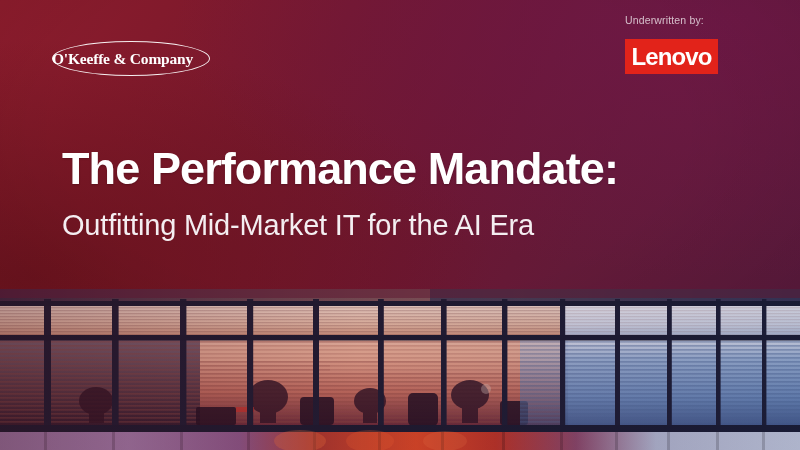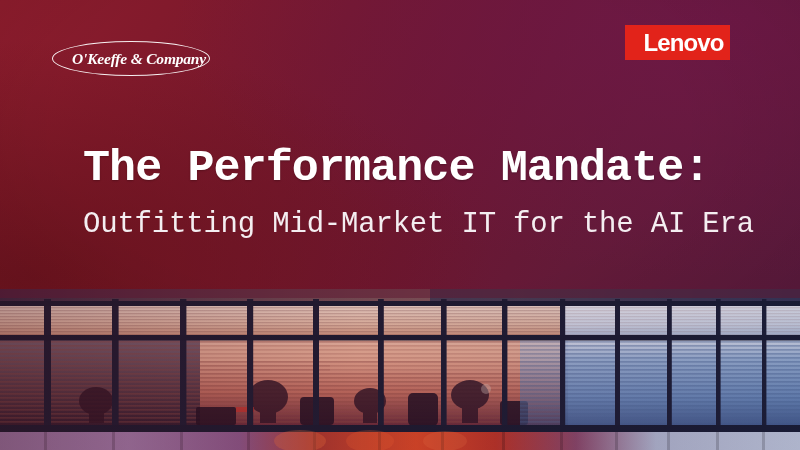--- a/index.html
+++ b/index.html
@@ -45,26 +45,25 @@
     width: 158px; height: 35px;
   }
   #logo .ellipse {
     position: absolute;
     inset: 0;
     border: 1.3px solid rgba(255,255,255,0.93);
     border-radius: 50%;
   }
   #logo .wordmark {
     position: absolute;
-    left: 16px; right: 0; top: 50%;
+    left: 0; right: 0; top: 50%;
     transform: translateY(-52%);
-    text-align: center;
+    text-align: left;
     color: #fff;
     font-family: "Liberation Serif", "DejaVu Serif", serif;
-    font-style: italic;
     font-weight: 700;
     font-size: 15.5px;
     letter-spacing: -0.2px;
     white-space: nowrap;
   }
 
   
   #underwriter {
     position: absolute;
     left: 625px; top: 13px;
@@ -78,38 +77,36 @@
     white-space: nowrap;
   }
   #lenovo-box {
     margin-top: 12px;
     width: 93px;
     height: 35px;
     background: #e2231a;
     display: flex;
     align-items: center;
     justify-content: center;
-    padding-left: 12px;
   }
   #lenovo-text {
     color: #ffffff;
     font-size: 24px;
     font-weight: 700;
     letter-spacing: -0.9px;
     line-height: 1;
     transform: translateY(-0.5px);
   }
 
   
   #headline {
     position: absolute;
-    left: 83px;
+    left: 62px;
     top: 143px;
     width: 700px;
-    font-family: Liberation Mono, monospace;
   }
   #title {
     color: #ffffff;
     font-size: 45px;
     font-weight: 700;
     letter-spacing: -0.9px;
     line-height: 52px;
     white-space: nowrap;
     text-shadow: 0 1px 2px rgba(0,0,0,0.22);
   }
@@ -142,20 +139,21 @@
   <div id="hero">
     <div id="hero-vignette"></div>
   </div>
 
   <div id="logo">
     <div class="ellipse"></div>
     <div class="wordmark">O'Keeffe &amp; Company</div>
   </div>
 
   <div id="underwriter">
+    <div id="uw-label">Underwritten by:</div>
     <div id="lenovo-box">
       <span id="lenovo-text">Lenovo</span>
     </div>
   </div>
 
   <div id="headline">
     <div id="title">The Performance Mandate:</div>
     <div id="subtitle">Outfitting Mid-Market IT for the AI Era</div>
   </div>
 

